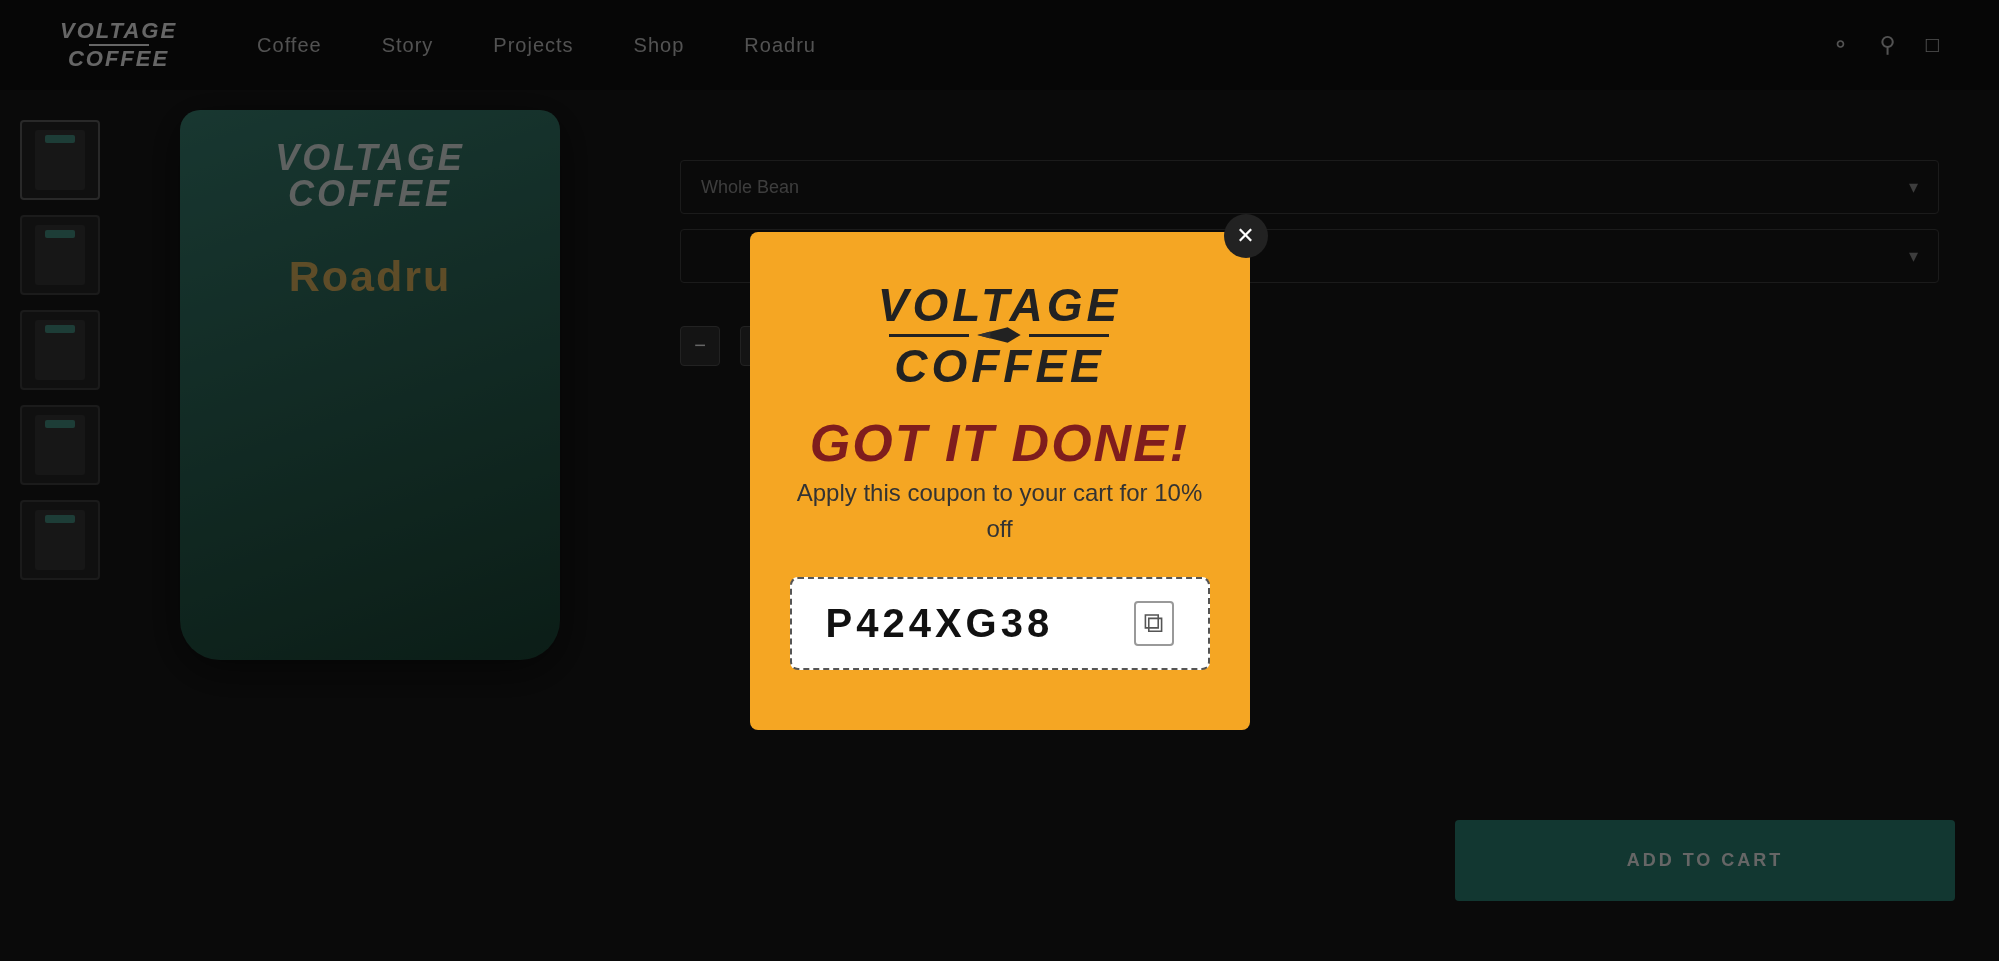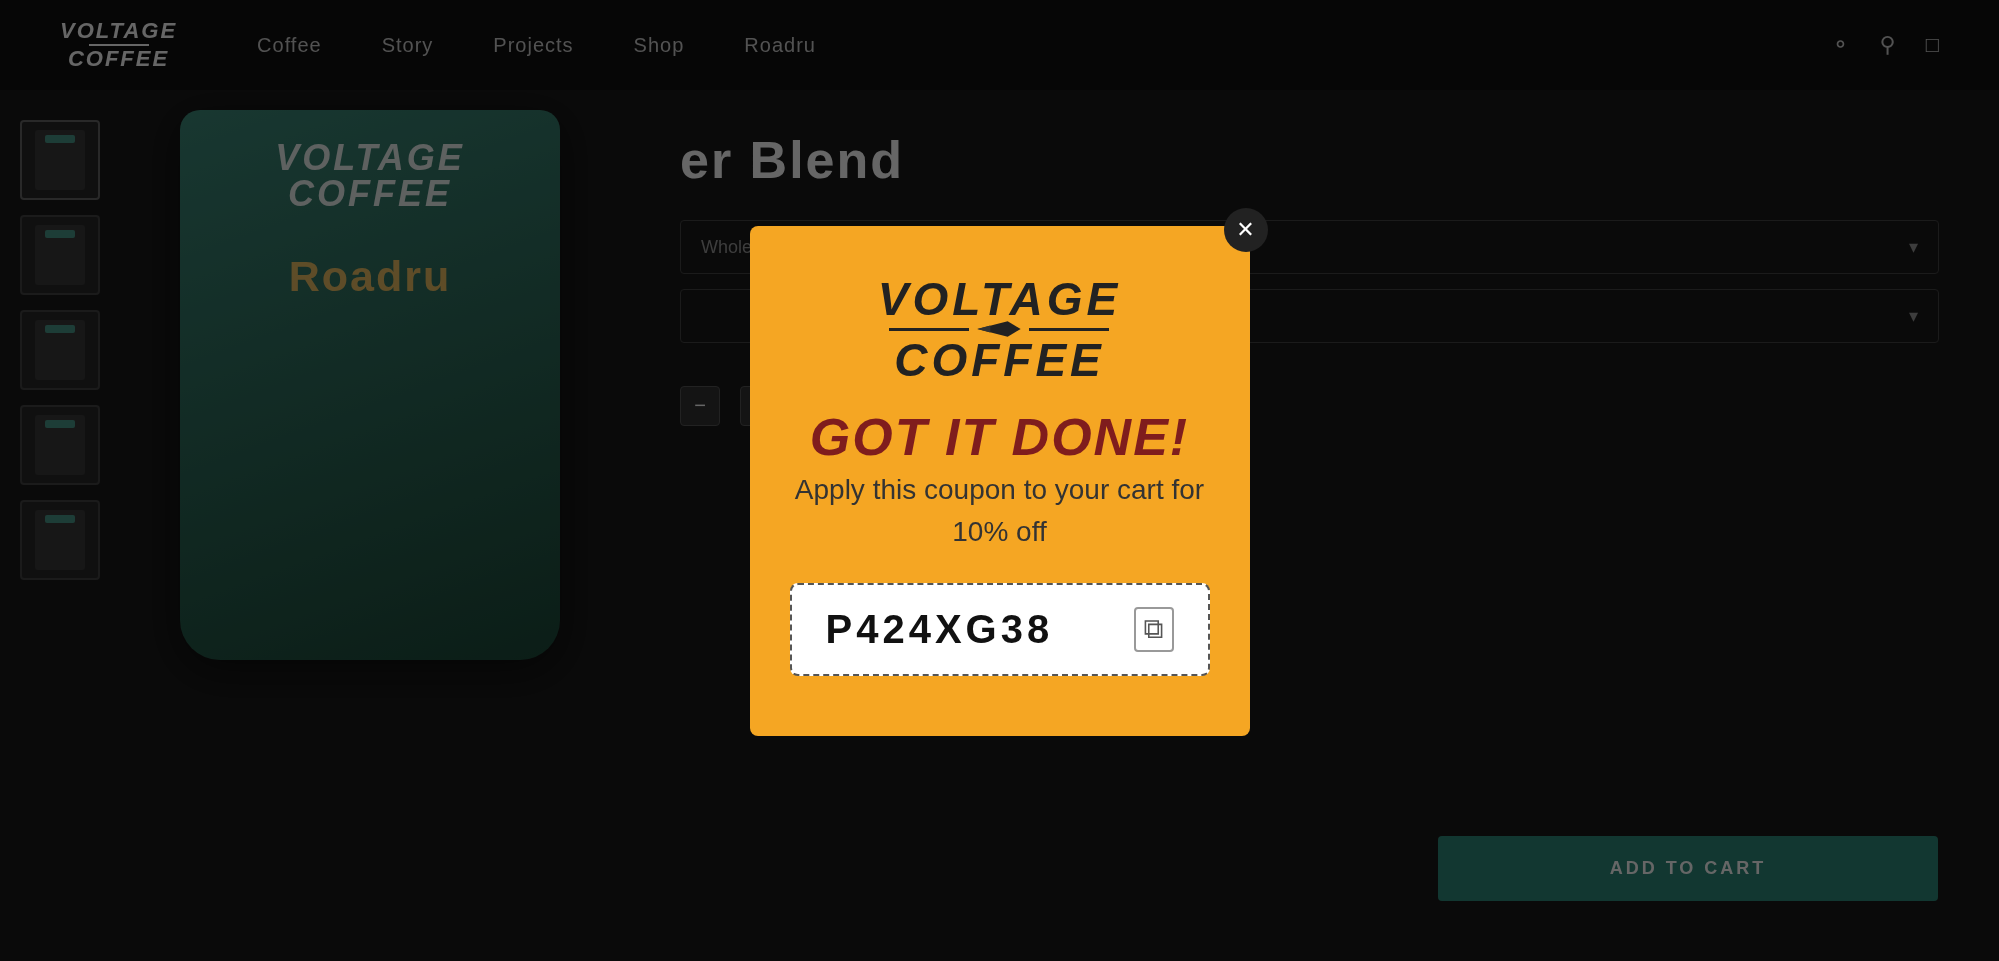--- a/index.html
+++ b/index.html
@@ -243,26 +243,26 @@
     }
 
     .purchase-price {
       font-size: 22px;
       font-weight: 700;
     }
 
     .add-to-cart-btn {
       position: absolute;
       bottom: 60px;
-      right: 61px;
+      right: 44px;
       width: 500px;
       background: #2d8a7a;
       color: white;
       border: none;
-      padding: 22px;
+      padding: 30px;
       font-size: 18px;
       font-weight: 700;
       letter-spacing: 3px;
       cursor: pointer;
       border-radius: 4px;
     }
 
     
     .overlay {
       position: fixed;
@@ -316,21 +316,21 @@
     .modal-heading {
       font-size: 52px;
       font-weight: 900;
       color: #7f1d1d;
       letter-spacing: 2px;
       margin-bottom: 2px;
       font-style: italic;
     }
 
     .modal-subtext {
-      font-size: 28px;
+      font-size: 24px;
       color: #333;
       line-height: 1.5;
       margin-bottom: 30px;
       font-weight: 400;
     }
 
     
     .coupon-box {
       width: 100%;
       border: 2px dashed #555;
@@ -409,21 +409,20 @@
     <div class="product-bag">
       <div class="bag-brand">VOLTAGE</div>
       <div class="bag-brand">COFFEE</div>
       <div class="bag-roadrunner">
         <span>Roadru</span>
       </div>
     </div>
   </div>
 
   <div class="product-details">
-    <div class="product-title">er Blend</div>
     <div class="product-option">
       <span>Whole Bean</span>
       <span>▾</span>
     </div>
     <div class="product-option-2">
       <span>&nbsp;</span>
       <span>▾</span>
     </div>
     <div class="qty-row">
       <div class="qty-btn">−</div>

